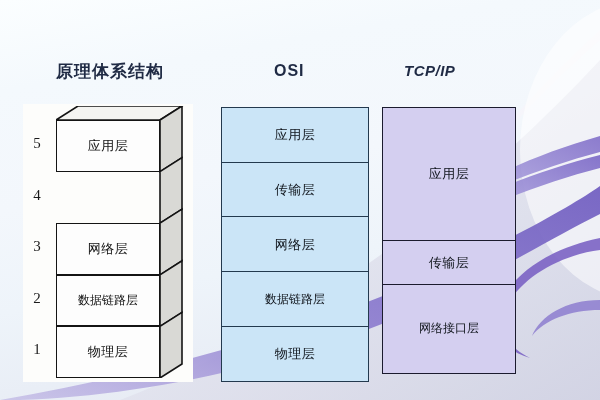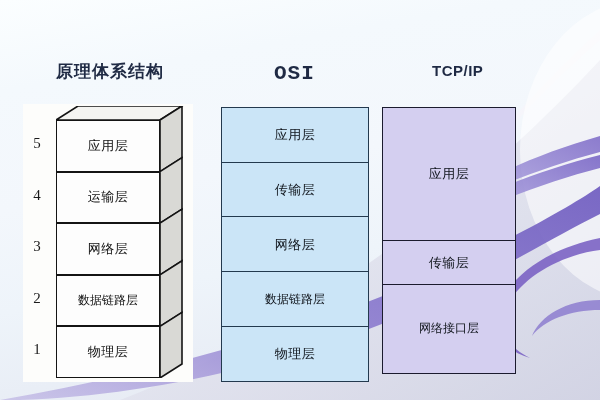--- a/index.html
+++ b/index.html
@@ -45,29 +45,29 @@
   #h-principle {
     left: 56px;
     top: 60px;
     font-size: 17px;
     letter-spacing: 1px;
     font-family: "DejaVu Sans", sans-serif;
   }
   #h-osi {
     left: 274px;
     top: 62px;
-    font-size: 21px;
+    font-size: 16px;
     letter-spacing: 1px;
-    font-family: Liberation Mono, monospace;
   }
   #h-tcpip {
-    left: 432px;
+    left: 404px;
     top: 62px;
     font-size: 15px;
     letter-spacing: 0.5px;
+    font-style: italic;
   }
 
   
   #principle-panel {
     position: absolute;
     left: 23px;
     top: 104px;
     width: 170px;
     height: 278px;
     background: #fdfdfb;
@@ -246,23 +246,20 @@
       <polygon points="104,14 126,0 126,51.6 104,65.6" fill="#d9d9d5" stroke="#141414" stroke-width="1.6"></polygon>
       <polygon points="104,65.6 126,51.6 126,103.2 104,117.2" fill="#d9d9d5" stroke="#141414" stroke-width="1.6"></polygon>
       <polygon points="104,117.2 126,103.2 126,154.8 104,168.8" fill="#d9d9d5" stroke="#141414" stroke-width="1.6"></polygon>
       <polygon points="104,168.8 126,154.8 126,206.4 104,220.4" fill="#d9d9d5" stroke="#141414" stroke-width="1.6"></polygon>
       <polygon points="104,220.4 126,206.4 126,258 104,272" fill="#d9d9d5" stroke="#141414" stroke-width="1.6"></polygon>
     </svg>
 
     <div class="box-row" style="top:14px">
       <span class="box-label">应用层</span>
     </div>
-    <div class="box-row" style="top:65.6px">
-      <span class="box-label">运输层</span>
-    </div>
     <div class="box-row" style="top:117.2px">
       <span class="box-label">网络层</span>
     </div>
     <div class="box-row" style="top:168.8px">
       <span class="box-label small">数据链路层</span>
     </div>
     <div class="box-row" style="top:220.4px">
       <span class="box-label">物理层</span>
     </div>
   </div>

